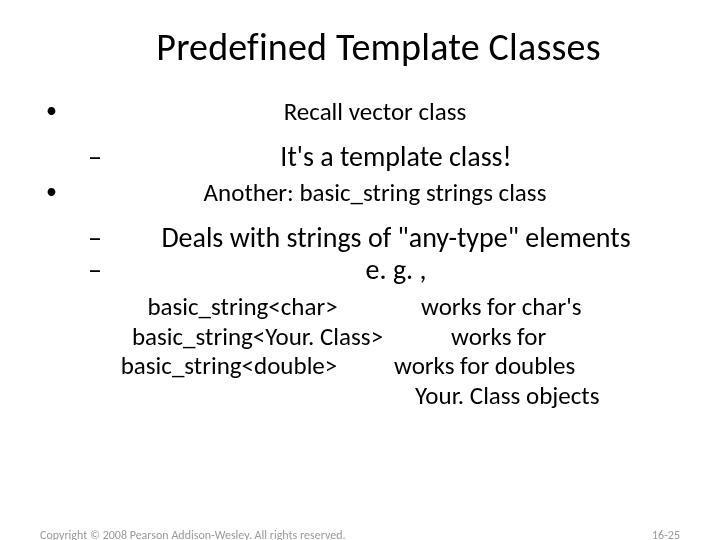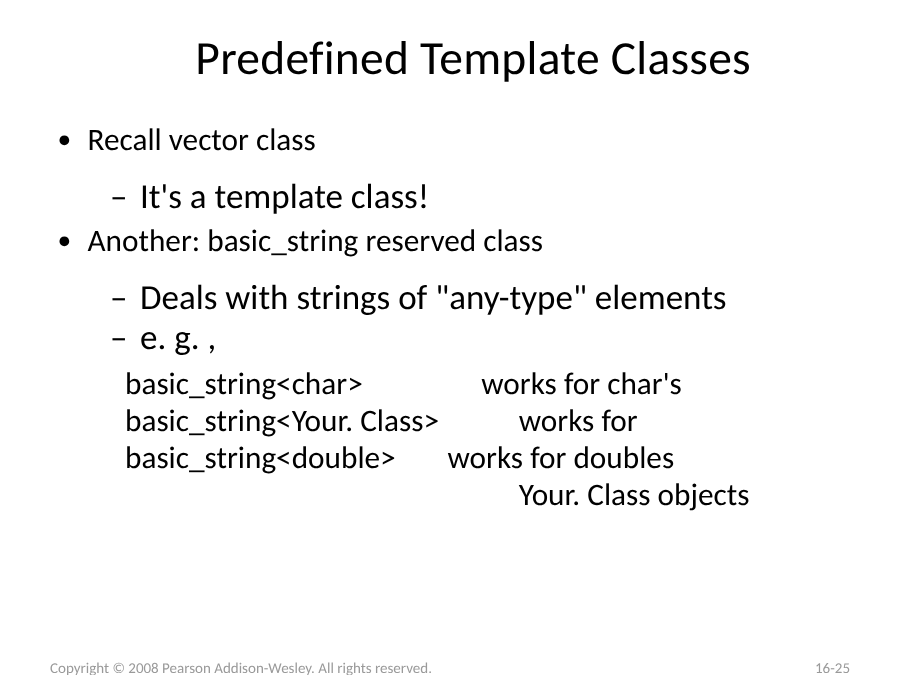--- a/index.html
+++ b/index.html
@@ -29,20 +29,21 @@
   }
   .body {
     padding: 0 40px 0 40px;
     font-size: 25px;
     line-height: 1.15;
   }
   ul.lvl1 {
     list-style: none;
     margin: 0;
     padding: 0;
+    text-align: center;
   }
   ul.lvl1 > li {
     position: relative;
     padding-left: 30px;
     margin-bottom: 2px;
   }
   ul.lvl1 > li::before {
     content: "•";
     position: absolute;
     left: 6px;
@@ -65,21 +66,21 @@
     position: absolute;
     left: 18px;
     top: 0;
   }
   .examples {
     margin-left: 30px;
     margin-top: 4px;
     font-size: 25px;
     line-height: 1.18;
   }
-  .ex-row { display: flex; }
+  .ex-row { display: flex; gap: 36px; }
   .ex-left { white-space: pre; }
   .ex-right { white-space: pre; }
   .ex-indent { padding-left: 315px; }
   .footer-left {
     position: absolute;
     left: 40px;
     bottom: 22px;
     font-size: 12px;
     color: #9a9a9a;
   }
@@ -102,21 +103,21 @@
     <ul class="lvl1">
       <li>
         <span>Recall vector class</span>
         <ul class="lvl2">
           <li>
             <span>It's a template class!</span>
           </li>
         </ul>
       </li>
       <li>
-        <span>Another: basic_string reserved class</span>
+        <span>Another: basic_string strings class</span>
         <ul class="lvl2">
           <li>
             <span>Deals with strings of "any-type" elements</span>
           </li>
           <li>
             <span>e. g. ,</span>
           </li>
         </ul>
 
         <div class="examples">

